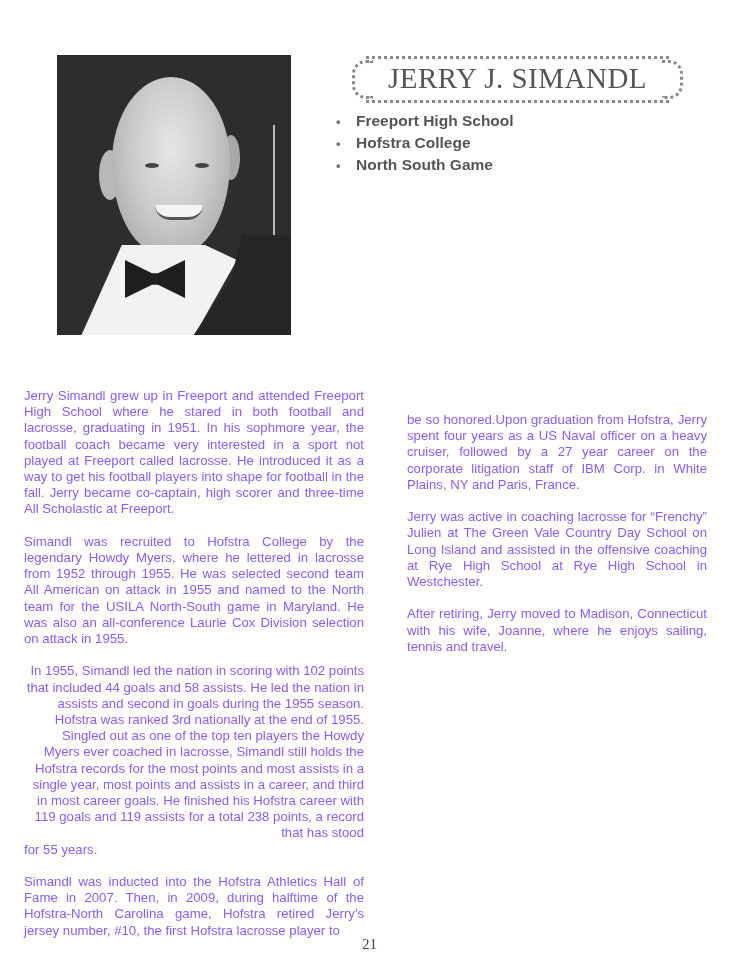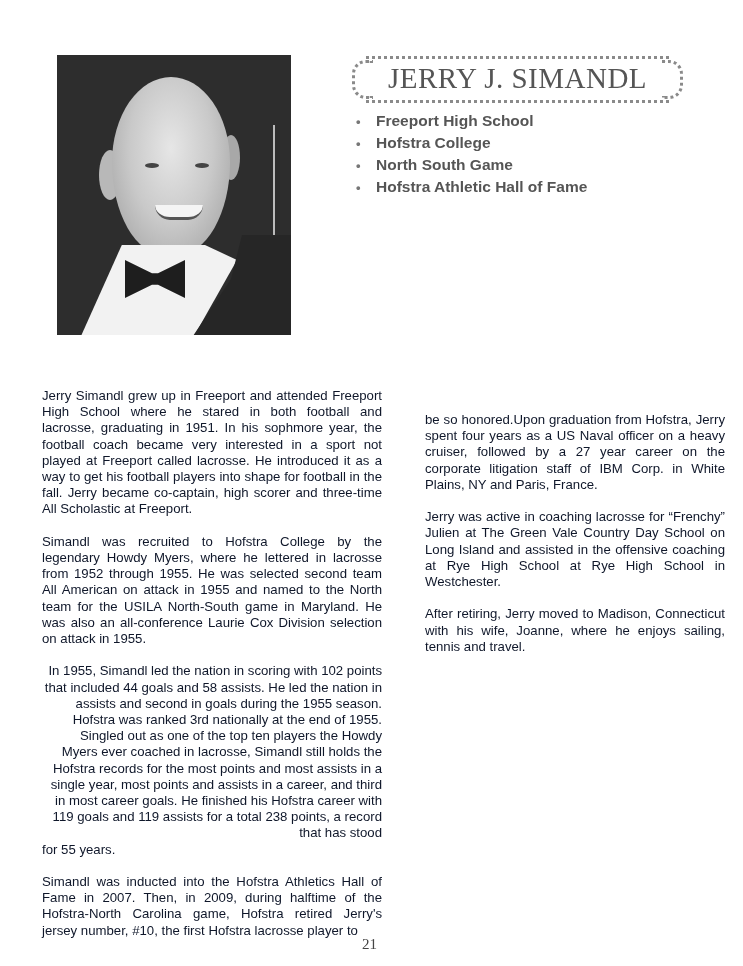--- a/index.html
+++ b/index.html
@@ -41,31 +41,30 @@
     border: 3px dotted #8a8a8a;
   }
   .banner .cap.l { left: 0; border-right: none; border-radius: 14px 0 0 14px; }
   .banner .cap.r { right: 0; border-left: none; border-radius: 0 14px 14px 0; }
   .banner .title {
     position: absolute; left: 0; right: 0; top: 6px; text-align: center;
     font-family: "Liberation Serif", serif; font-weight: normal; font-size: 29px;
     letter-spacing: 0.5px; color: #555555;
   }
 
-  .highlights { position: absolute; left: 356px; top: 110px; margin: 0; padding: 0; list-style: none; }
+  .highlights { position: absolute; left: 336px; top: 110px; margin: 0; padding: 0; list-style: none; }
   .highlights li {
     font-family: "Liberation Sans", sans-serif; font-weight: bold; font-size: 15.5px;
     color: #555555; height: 22px; line-height: 22px; white-space: nowrap;
   }
   .highlights .bullet { display: inline-block; width: 20px; font-size: 13px; color: #777; }
 
   .col {
-    position: absolute; font-size: 13.2px; line-height: 16.2px; color: #0f172a;
+    position: absolute; font-size: 13.2px; line-height: 16.2px; color: #8b5cf6;
     text-align: justify;
-    margin-left: 18px;
   }
   .col p { margin: 0 0 16.2px 0; }
   .col-left { left: 24px; top: 388px; width: 340px; }
   .col-right { left: 407px; top: 412px; width: 300px; }
   .col .last-line-left { text-align: right; }
 
   .page-number {
     position: absolute; left: 0; width: 743px; top: 936px; text-align: center;
     font-family: "Liberation Serif", serif; font-size: 15px; color: #444;
     padding-left: 0px;
@@ -93,21 +92,20 @@
   <div class="cap l"></div>
   <div class="frame"></div>
   <div class="cap r"></div>
   <div class="title">JERRY J. SIMANDL</div>
 </div>
 
 <ul class="highlights">
   <li><span class="bullet">•</span><span>Freeport High School</span></li>
   <li><span class="bullet">•</span><span>Hofstra College</span></li>
   <li><span class="bullet">•</span><span>North South Game</span></li>
-  <li><span class="bullet">•</span><span>Hofstra Athletic Hall of Fame</span></li>
 </ul>
 
 <div class="col col-left">
   <p>Jerry Simandl grew up in Freeport and attended Freeport High School where he stared in both football and lacrosse, graduating in 1951.  In his sophmore year, the football coach became very interested in a sport not played at Freeport called lacrosse.  He introduced it as a way to get his football players into shape for football in the fall. Jerry became co-captain, high scorer and three-time All Scholastic at Freeport.</p>
   <p>Simandl was recruited to Hofstra College by the legendary Howdy Myers, where he lettered in lacrosse from 1952 through 1955.  He was selected second team All American on attack in 1955 and named to the North team for the USILA North-South game in Maryland.  He was also an all-conference Laurie Cox Division selection on attack in 1955.</p>
   <p class="last-line-left" style="margin-bottom:0">In 1955, Simandl led the nation in scoring with 102 points that included 44 goals and 58 assists.  He led the nation in assists and second in goals during the 1955 season. Hofstra was ranked 3rd nationally at the end of 1955. Singled out as one of the top ten players the Howdy Myers ever coached in lacrosse, Simandl still holds the Hofstra records for the most points and most assists in a single year, most points and assists in a career, and third in most career goals.  He finished his Hofstra career with 119 goals and 119 assists for a total 238 points, a record that has stood</p>
   <p>for 55 years.</p>
   <p>Simandl was inducted into the Hofstra Athletics Hall of Fame in 2007.  Then, in 2009, during halftime of the Hofstra-North Carolina game, Hofstra retired Jerry's jersey number, #10, the first Hofstra lacrosse player to</p>
 </div>
 

